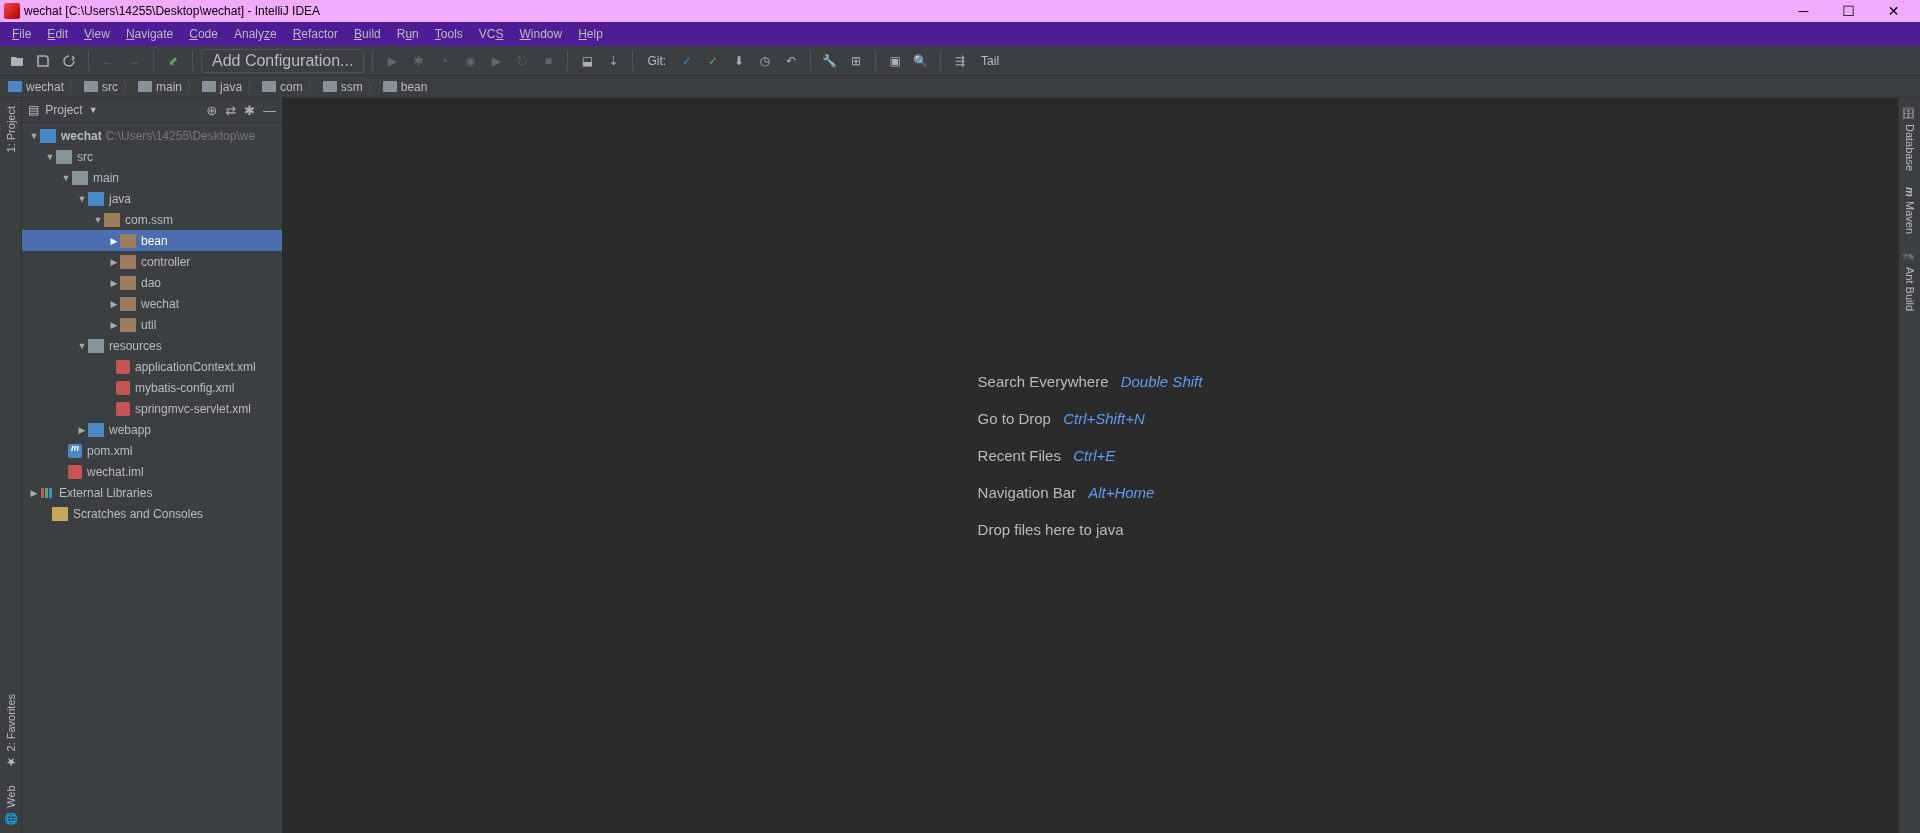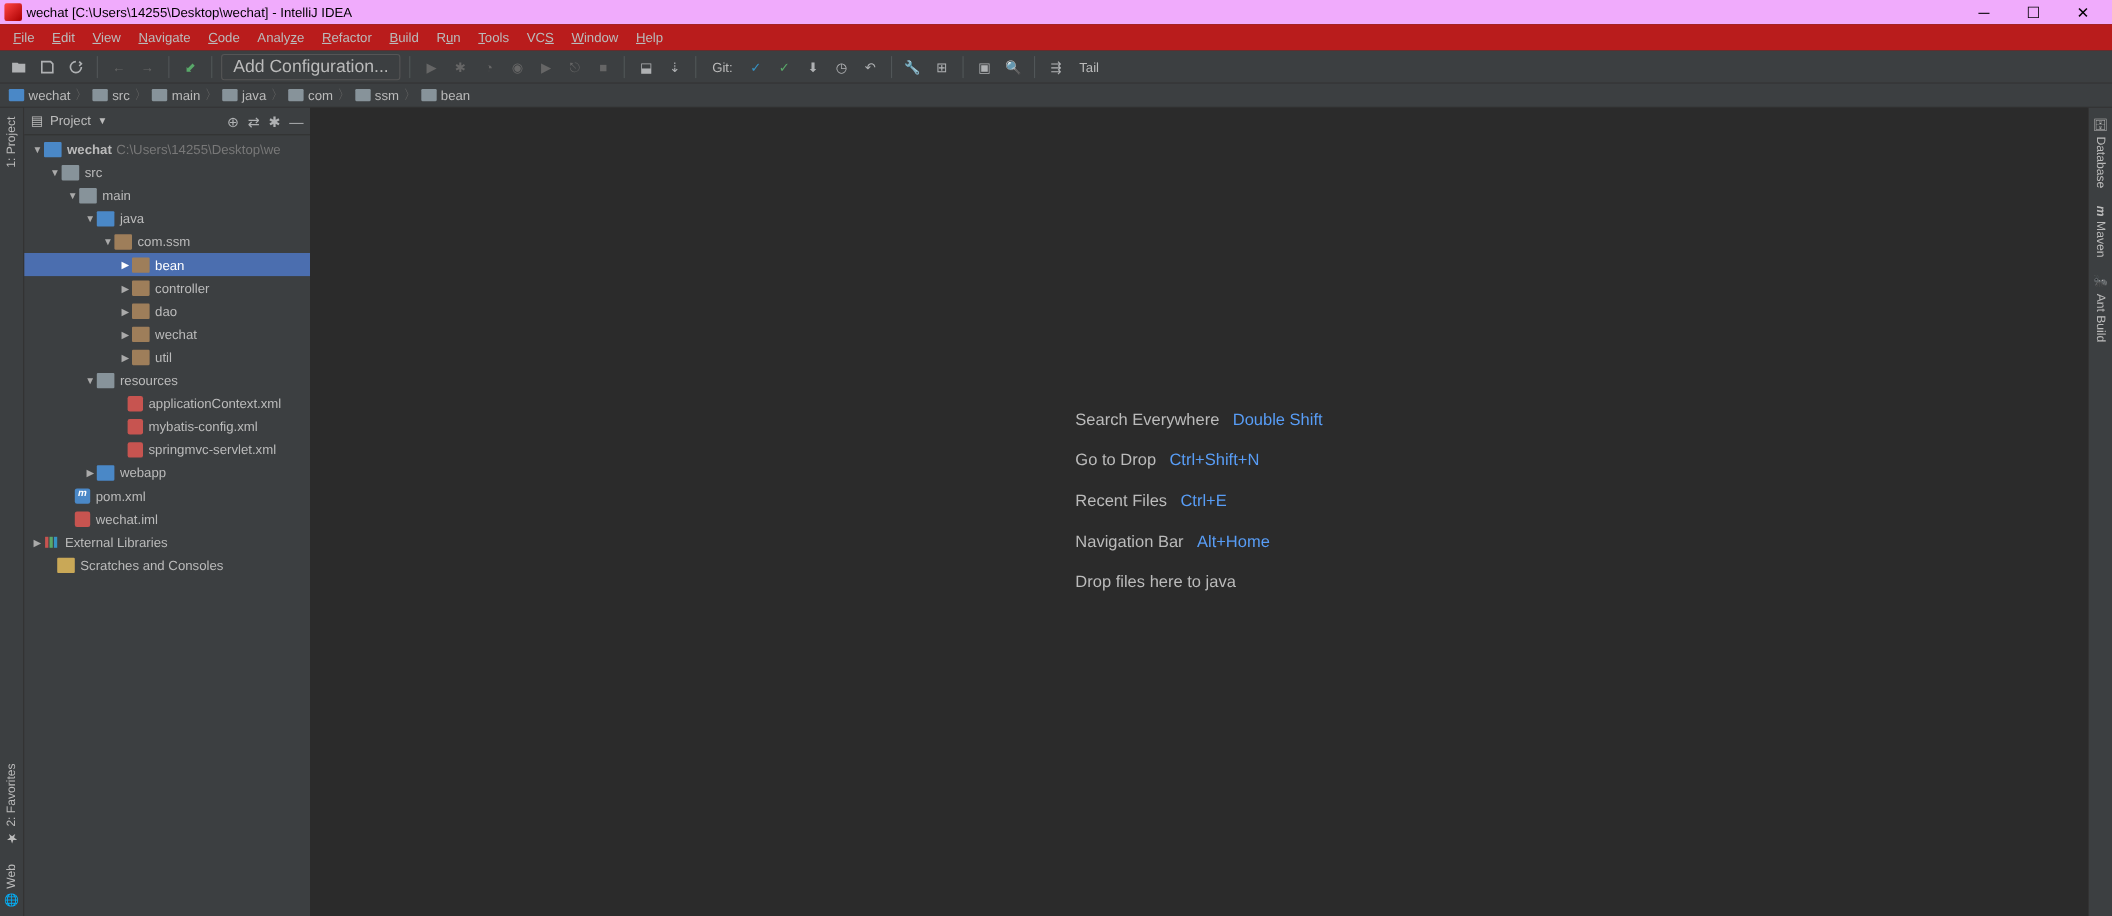--- a/index.html
+++ b/index.html
@@ -5,21 +5,21 @@
 * { margin: 0; padding: 0; box-sizing: border-box; font-family: "Segoe UI", Arial, sans-serif; }
 body { background: #2b2b2b; color: #bbbbbb; font-size: 12px; overflow: hidden; width: 1920px; height: 833px; }
 
 .titlebar { background: #f0abfc; color: #000000; height: 22px; display: flex; align-items: center; padding: 0 4px; justify-content: space-between; }
 .titlebar-left { display: flex; align-items: center; gap: 4px; }
 .titlebar-icon { width: 16px; height: 16px; background: linear-gradient(135deg, #ff4444, #aa0000); border-radius: 2px; display: inline-block; }
 .titlebar-text { font-size: 12px; color: #000; }
 .window-controls { display: flex; gap: 0; }
 .window-control { width: 45px; height: 22px; display: flex; align-items: center; justify-content: center; font-size: 14px; cursor: pointer; }
 
-.menubar { background: #b91c1c; height: 24px; display: flex; align-items: center; padding: 0 4px; text-align: center; }
+.menubar { background: #4c1d95; height: 24px; display: flex; align-items: center; padding: 0 4px; text-align: center; }
 .menu-item { padding: 3px 8px; color: #bbbbbb; cursor: pointer; font-size: 12px; }
 .menu-item .underline { text-decoration: underline; }
 
 .toolbar { background: #3c3f41; height: 30px; display: flex; align-items: center; padding: 0 6px; gap: 4px; border-bottom: 1px solid #323232; }
 .tool-btn { width: 22px; height: 22px; display: flex; align-items: center; justify-content: center; color: #afb1b3; cursor: pointer; border-radius: 3px; }
 .tool-sep { width: 1px; height: 20px; background: #515658; margin: 0 4px; }
 .add-config { background: #3c3f41; border: 1px solid #555; padding: 2px 10px; color: #bbbbbb; font-size: 16px; border-radius: 3px; cursor: pointer; }
 .tool-text { color: #bbbbbb; font-size: 12px; padding: 0 6px; }
 
 .breadcrumbs { background: #3c3f41; height: 22px; display: flex; align-items: center; padding: 0 6px; gap: 2px; border-bottom: 1px solid #323232; }
@@ -53,21 +53,21 @@
 .node-icon.xml { background: #c75450; border-radius: 2px; width: 14px; }
 .node-icon.pom { background: #4a88c7; border-radius: 2px; width: 14px; position: relative; }
 .node-icon.pom::after { content: "m"; position: absolute; color: #fff; font-size: 9px; font-weight: bold; left: 3px; top: -1px; font-style: italic; }
 .node-icon.iml { background: #c75450; border-radius: 2px; width: 14px; }
 .node-icon.lib { width: 14px; }
 .node-path { color: #787878; margin-left: 4px; }
 
 .editor-area { flex: 1; background: #2b2b2b; display: flex; flex-direction: column; align-items: center; justify-content: center; position: relative; }
 .welcome { text-align: left; }
 .welcome-row { margin-bottom: 20px; font-size: 15px; color: #bbbbbb; }
-.welcome-key { color: #589df6; margin-left: 8px; }
+.welcome-key { color: #589df6; margin-left: 8px; font-style: italic; }
 
 .right-rail { width: 22px; background: #3c3f41; border-left: 1px solid #323232; display: flex; flex-direction: column; align-items: center; }
 .right-rail-tab { writing-mode: vertical-rl; padding: 8px 2px; color: #bbbbbb; font-size: 11px; cursor: pointer; display: flex; align-items: center; gap: 4px; }
 
 svg { display: block; }
 </style>
 </head>
 <body>
 
 <div class="titlebar">

